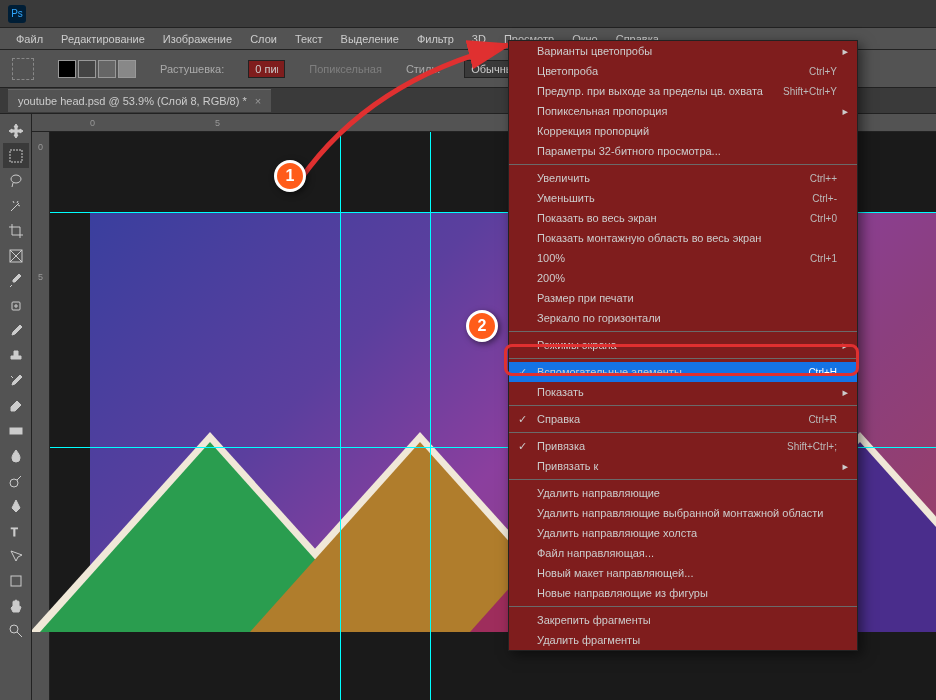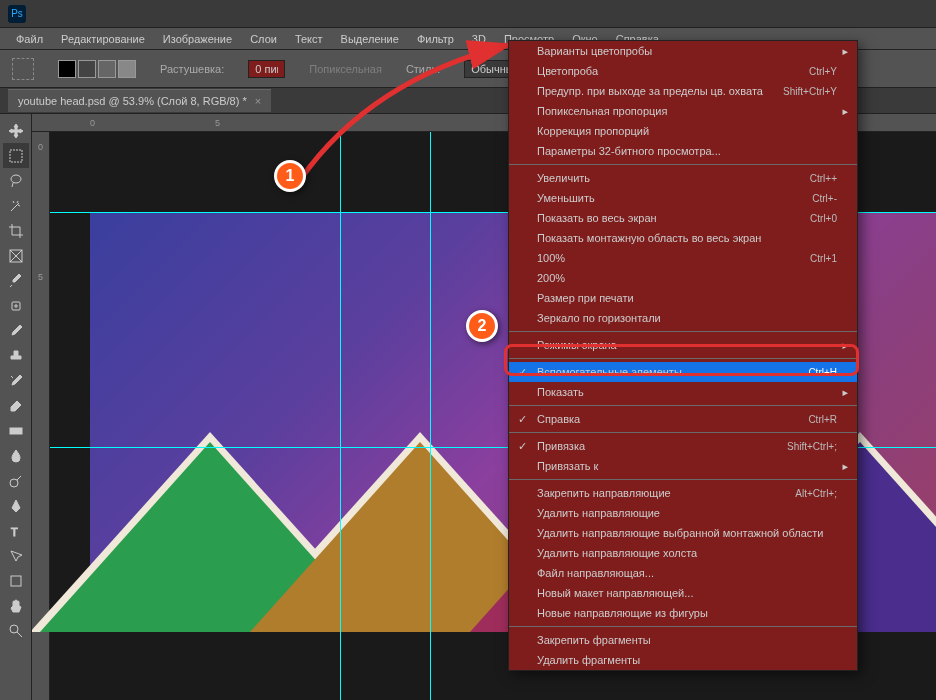--- a/index.html
+++ b/index.html
@@ -327,24 +327,20 @@
       <span>Привязка</span>
       <span class="shortcut">Shift+Ctrl+;</span>
     </div>
     <div class="dd-item">
       <span>Привязать к</span>
       <span></span>
       <span class="dd-arrow">▸</span>
     </div>
     <div class="dd-sep"></div>
     <div class="dd-item">
-      <span>Закрепить направляющие</span>
-      <span class="shortcut">Alt+Ctrl+;</span>
-    </div>
-    <div class="dd-item">
       <span>Удалить направляющие</span>
       <span></span>
     </div>
     <div class="dd-item disabled">
       <span>Удалить направляющие выбранной монтажной области</span>
       <span></span>
     </div>
     <div class="dd-item">
       <span>Удалить направляющие холста</span>
       <span></span>

